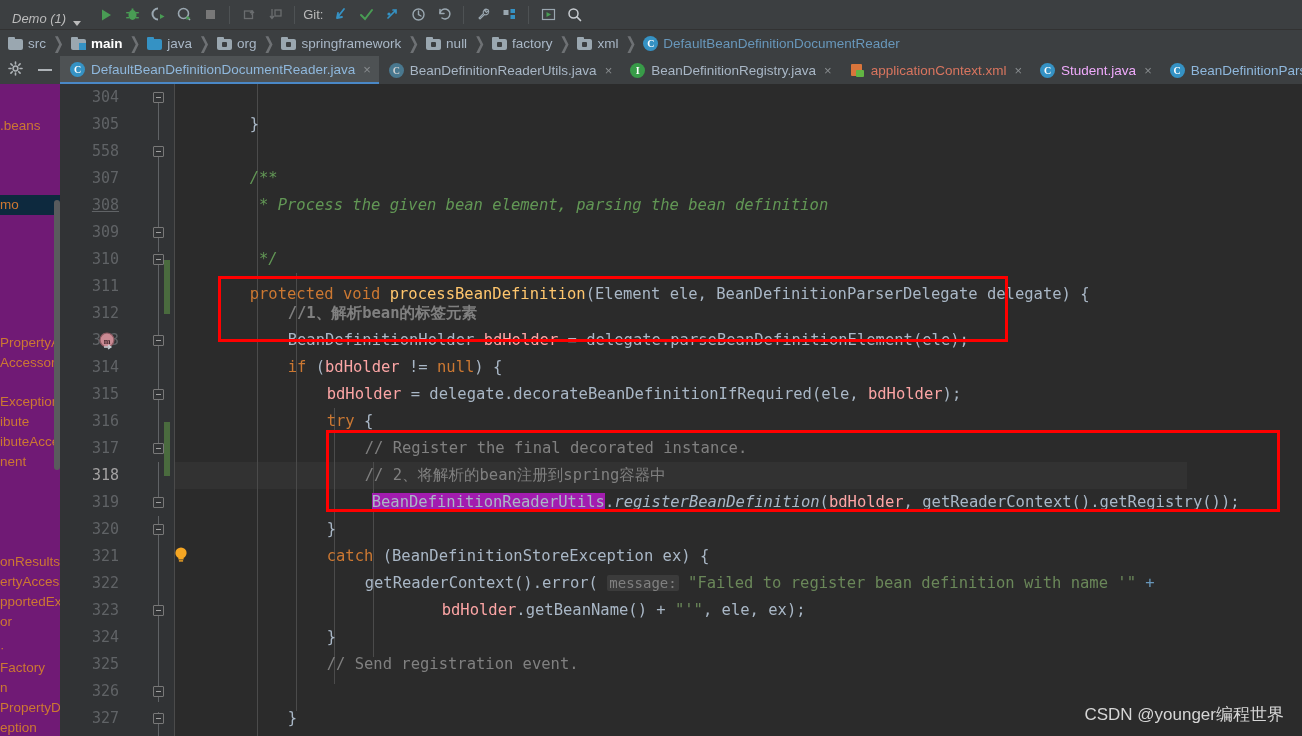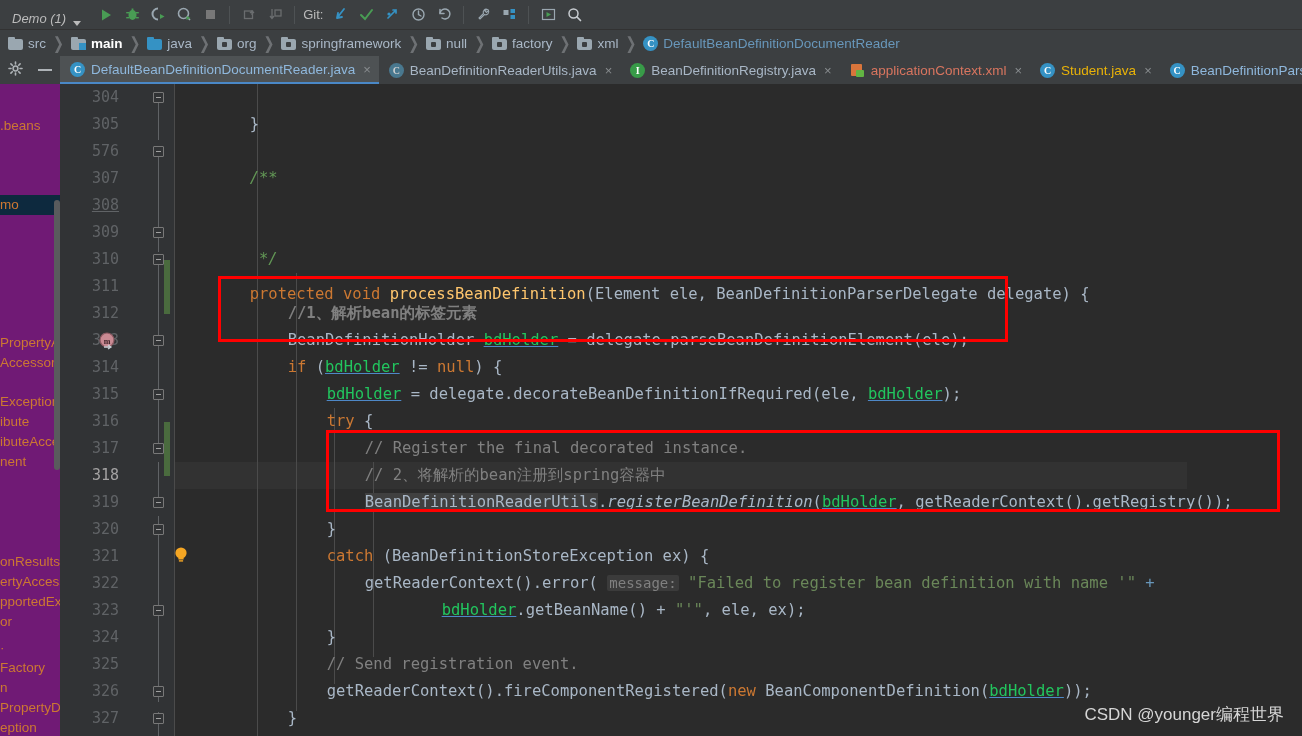--- a/index.html
+++ b/index.html
@@ -155,21 +155,21 @@
   }
   .tab-ic.xml::before {
     content:''; position:absolute; left:1px; top:1px;
     width:11px; height:12px; background:#d9753b; border-radius:1px;
   }
   .tab-ic.xml::after {
     content:''; position:absolute; left:6px; top:7px;
     width:8px; height:7px; background:#62b543; border-radius:1px;
   }
   .tabname.blue { color:#8fb8dd; }
-  .tabname.red  { color:#eab308; }
+  .tabname.red  { color:#f0abfc; }
   .tabname.orange { color:#d9755f; }
 
   
   .sidestrip {
     position: absolute; left: 0; top: 84px;
     width: 60px; height: 652px;
     background: #701a75;
     overflow: hidden;
   }
   .side-item {
@@ -260,23 +260,23 @@
   }
 
   
   .kw   { color:#cc7832; }
   .cmt  { color:#629755; font-style: italic; }
   .cmt2 { color:#808080; }
   .str  { color:#6a8759; }
   .mth  { color:#ffc66d; }
   .plain{ color:#a9b7c6; }
   .num  { color:#6897bb; }
-  .varu { color:#22c55e; text-decoration: underline; text-decoration-color:#4e88c7;}
+  .varu { color:#fca5a5; text-decoration-color:#4e88c7;}
   .stat { color:#a9b7c6; font-style: italic; }
-  .statbg { background:#404040; }
+  .statbg { background:#a21caf;margin-left:7px; }
   .param-hint {
     color:#808080; background:#3b3b3b; border-radius:2px;
     padding: 0 2px; font-size:14px;
   }
 
   
   .redbox {
     position:absolute;
     border: 3px solid #ff0000;
     pointer-events:none;
@@ -558,21 +558,21 @@
     <div class="side-scroll" style="top:116px; height:270px;"></div>
   </div>
 
   <div class="editor">
 
     <div class="curline-hl" style="top:378px;"></div>
 
     <div class="gutter">
       <div class="linenum" style="top:0px;">304</div>
       <div class="linenum" style="top:27px;">305</div>
-      <div class="linenum" style="top:54px;">576</div>
+      <div class="linenum" style="top:54px;">558</div>
       <div class="linenum" style="top:81px;">307</div>
       <div class="linenum" style="top:108px;text-decoration:underline;">308</div>
       <div class="linenum" style="top:135px;">309</div>
       <div class="linenum" style="top:162px;">310</div>
       <div class="linenum" style="top:189px;">311</div>
       <div class="linenum" style="top:216px;">312</div>
       <div class="linenum" style="top:243px;">313</div>
       <div class="linenum" style="top:270px;">314</div>
       <div class="linenum" style="top:297px;">315</div>
       <div class="linenum" style="top:324px;">316</div>
@@ -641,20 +641,23 @@
       <div class="codeline" style="top:0px;">
         <span class="plain">}</span>
       </div>
 
       <div class="codeline" style="top:27px;"></div>
 
       <div class="codeline" style="top:54px;">
         <span class="cmt">/**</span>
       </div>
 
+      <div class="codeline" style="top:81px;">
+        <span class="cmt"> * Process the given bean element, parsing the bean definition</span>
+      </div>
 
 
       <div class="codeline" style="top:135px;">
         <span class="cmt"> */</span>
       </div>
 
       <div class="codeline" style="top:170px;">
         <span class="kw">protected</span><span> </span><span class="kw">void</span><span> </span><span class="mth">processBeanDefinition</span><span class="plain">(Element ele, BeanDefinitionParserDelegate delegate) {</span>
       </div>
 
@@ -707,23 +710,20 @@
       </div>
 
       <div class="codeline" style="top:513px;">
         <span class="plain" style="padding-left:77px;">}</span>
       </div>
 
       <div class="codeline" style="top:540px;">
         <span class="cmt2" style="padding-left:77px;">// Send registration event.</span>
       </div>
 
-      <div class="codeline" style="top:567px;">
-        <span style="padding-left:77px;"></span><span class="plain">getReaderContext().fireComponentRegistered(</span><span class="kw">new</span><span class="plain"> BeanComponentDefinition(</span><span class="varu">bdHolder</span><span class="plain">));</span>
-      </div>
 
       <div class="codeline" style="top:594px;">
         <span class="plain" style="padding-left:38px;">}</span>
       </div>
 
       <div class="codeline" style="top:621px;">
         
       </div>
     </div>
   </div>

